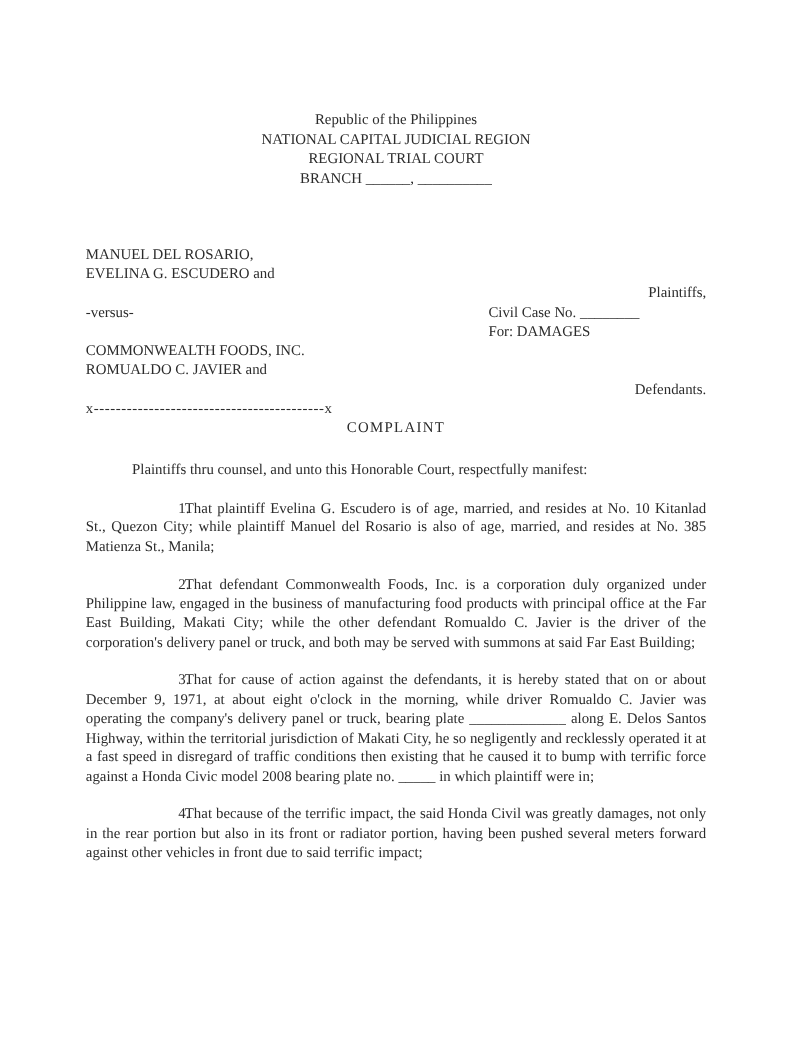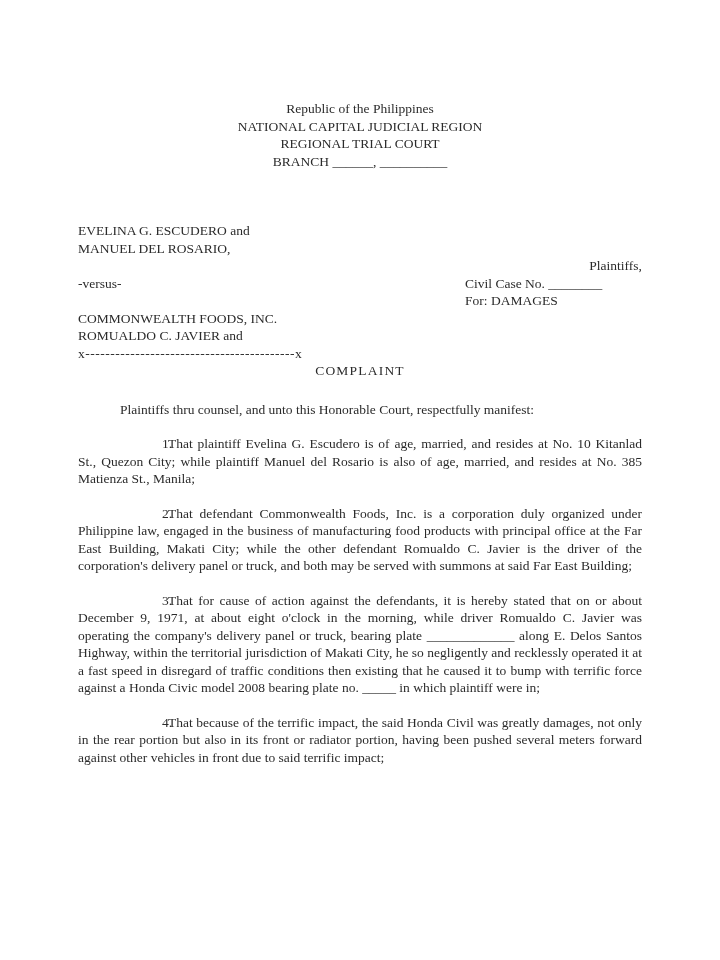--- a/index.html
+++ b/index.html
@@ -34,21 +34,21 @@
   }
   .blank-line {
     height: 17.5px;
   }
   .separator {
     letter-spacing: 0.5px;
     white-space: nowrap;
   }
   .case-col {
     position: absolute;
-    left: 387px;
+    left: 366px;
     top: 52.5px;
     white-space: nowrap;
   }
   .doc-title {
     text-align: center;
     letter-spacing: 1.2px;
   }
   .intro {
     margin: 21px 0 0 0;
     text-indent: 42px;
@@ -73,27 +73,28 @@
   <div class="content">
 
     <div class="court-header">
       <div>Republic of the Philippines</div>
       <div>NATIONAL CAPITAL JUDICIAL REGION</div>
       <div>REGIONAL TRIAL COURT</div>
       <div>BRANCH ______, __________</div>
     </div>
 
     <div class="party-block">
+      <div>MANUEL DEL ROSARIO,</div>
       <div>EVELINA G. ESCUDERO and</div>
-      <div>MANUEL DEL ROSARIO,</div>
       <div class="role">Plaintiffs,</div>
       <div>-versus-</div>
       <div class="blank-line"></div>
       <div>COMMONWEALTH FOODS, INC.</div>
       <div>ROMUALDO C. JAVIER and</div>
+      <div class="role">Defendants.</div>
       <div class="separator">x------------------------------------------x</div>
 
       <div class="case-col">
         <div>Civil Case No. ________</div>
         <div>For: DAMAGES</div>
       </div>
     </div>
 
     <div class="doc-title">COMPLAINT</div>
 

